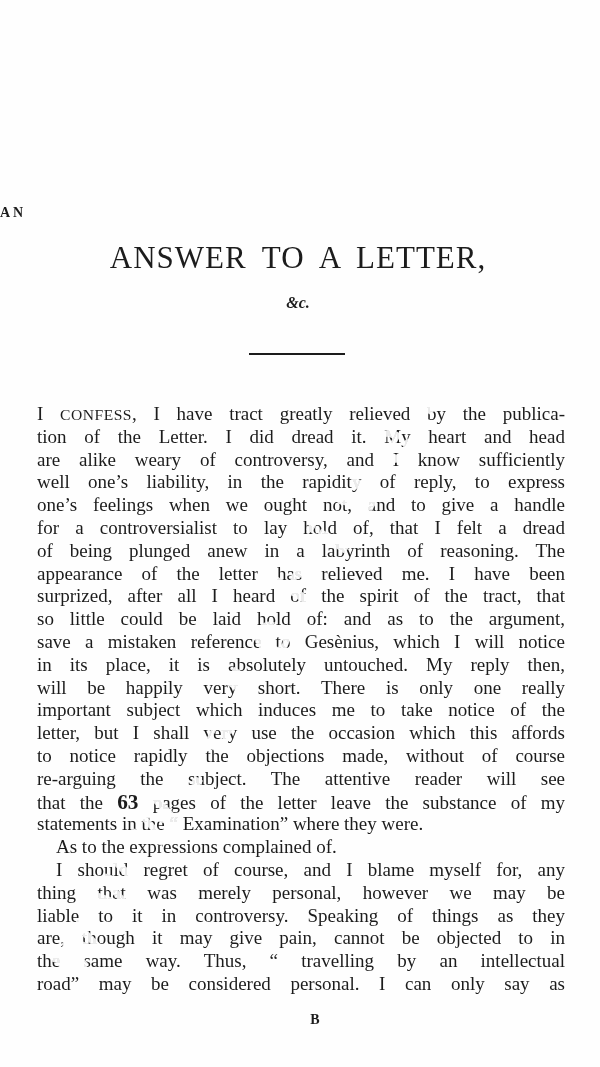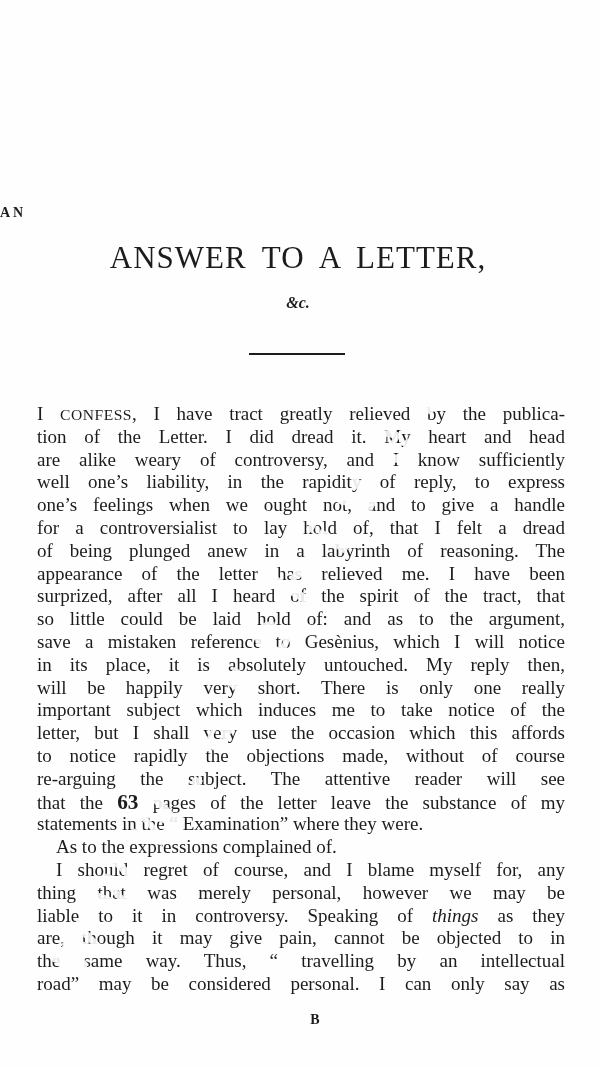--- a/index.html
+++ b/index.html
@@ -68,21 +68,21 @@
   .line {
     text-align: justify;
     text-align-last: justify;
     white-space: normal;
     overflow: hidden;
     height: 22.8px;
   }
   .line.no-j { text-align: center; text-align-last: left; }
   .line.ind { text-indent: 19px; }
   .caps { text-transform: uppercase; font-size: 0.82em; letter-spacing: 0.5px; }
-  .ital { font-style: italic; }
+  .ital { }
   .fig { font-size: 1.12em; font-weight: bold; margin-top: 36px; }
   .sig {
     position: absolute;
     top: 1012px; left: 60px; width: 510px;
     text-align: center;
     font-size: 14px;
     font-weight: bold;
     z-index: 1;
   }
 </style>

